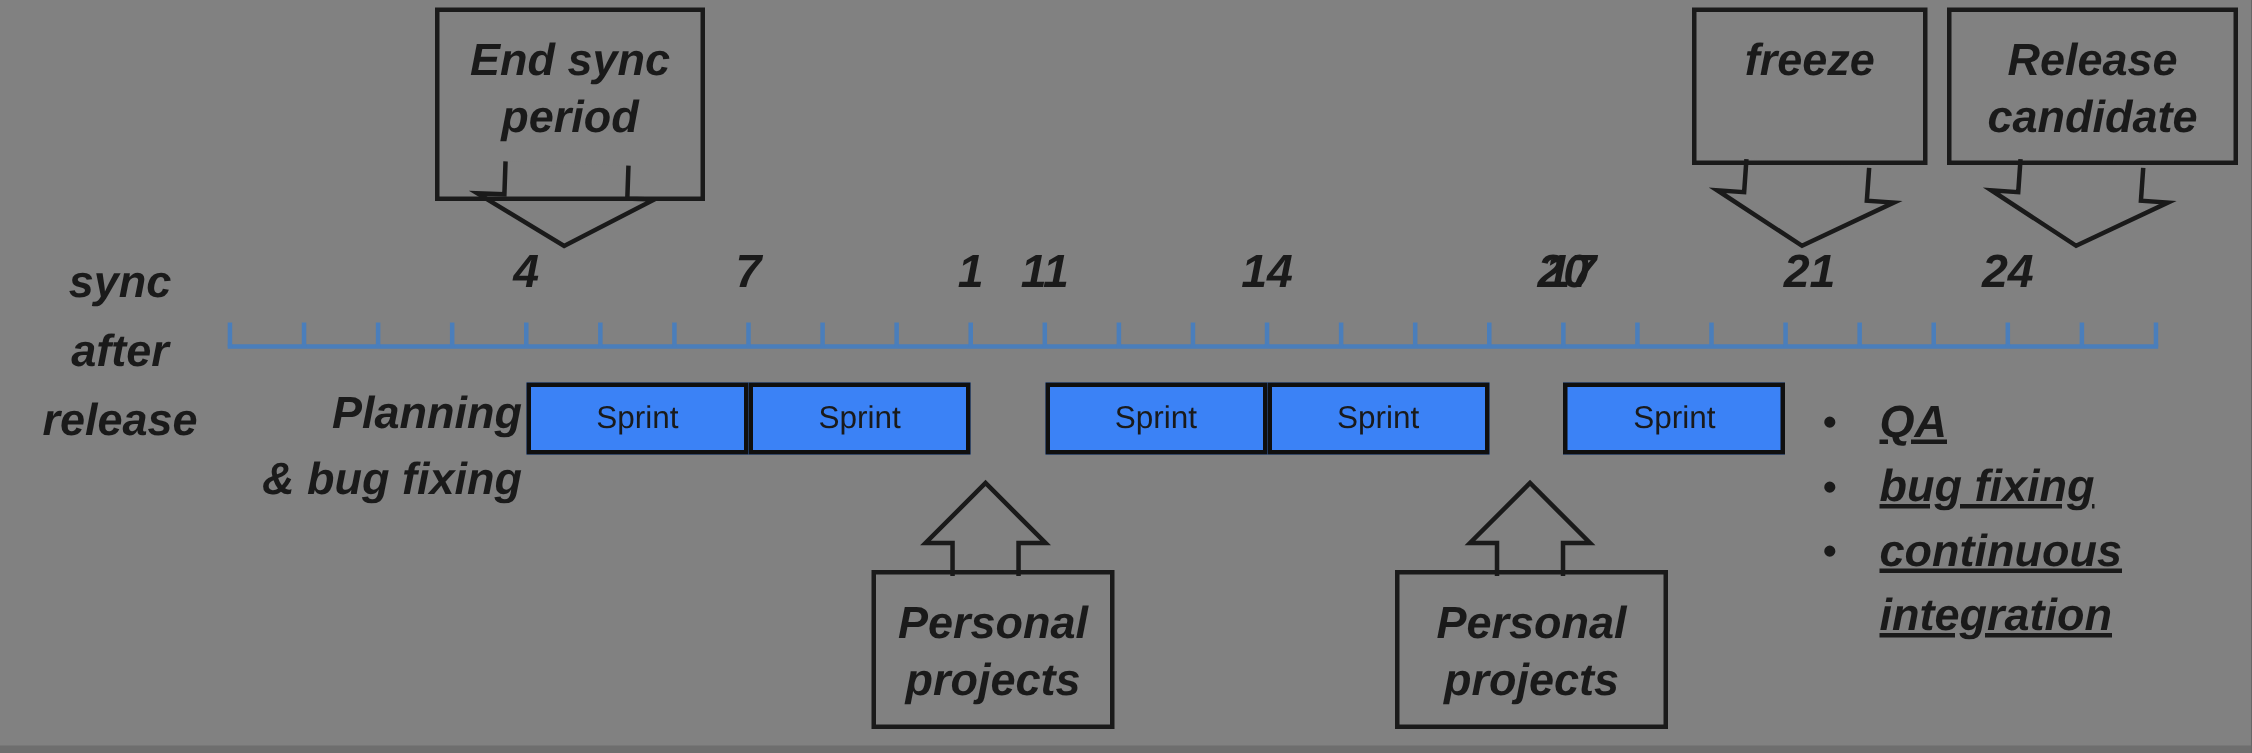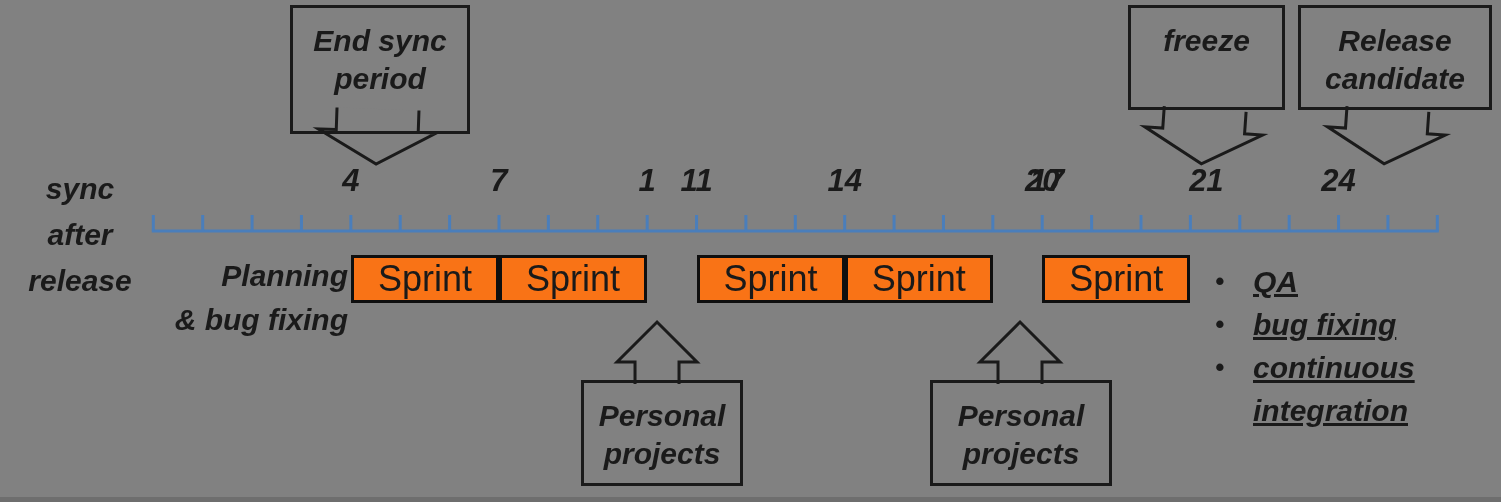--- a/index.html
+++ b/index.html
@@ -26,23 +26,23 @@
     border:3px solid #1A1A1A;
     box-sizing:border-box;
     text-align:center;
     font-size:30px;line-height:38px;
     padding-top:14px;
   }
   .sprint-bar{
     position:absolute;top:255px;height:48px;
     box-sizing:border-box;
     border:3px solid #0F0F0F;
-    background:#f97316;
+    background:#3b82f6;
     display:flex;align-items:center;justify-content:center;
-    font-size:36px;font-weight:normal;font-style:normal;
+    font-size:21px;font-weight:normal;font-style:normal;
   }
   .planning-label{
     position:absolute;left:148px;top:254px;width:200px;
     text-align:right;font-size:30px;line-height:44px;white-space:nowrap;
   }
   .qa-list{
     position:absolute;left:1215px;top:260px;width:280px;
     font-size:30px;line-height:43px;
   }
   .qa-item{display:flex;}

